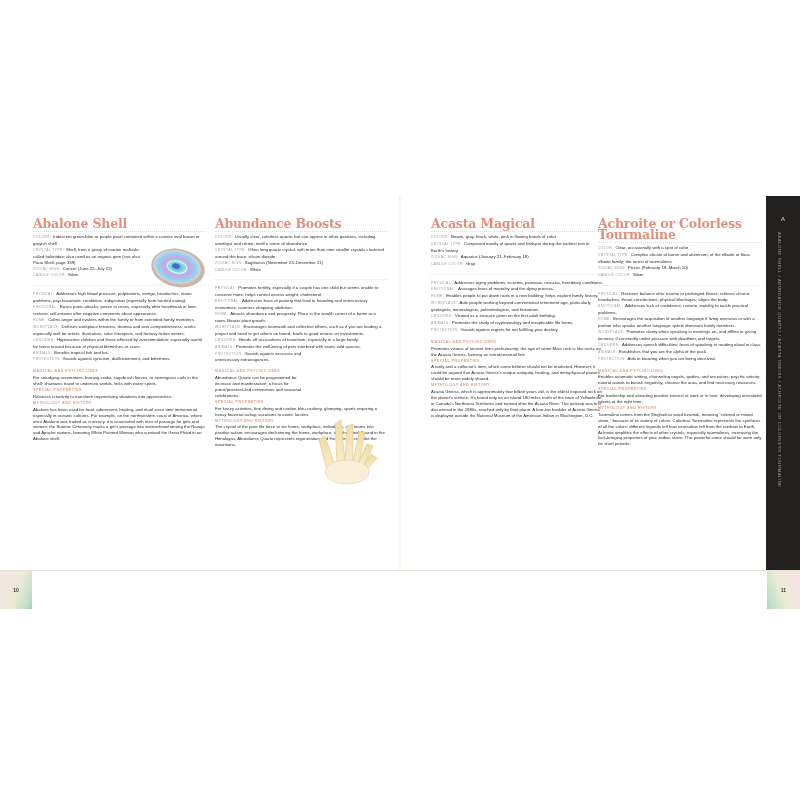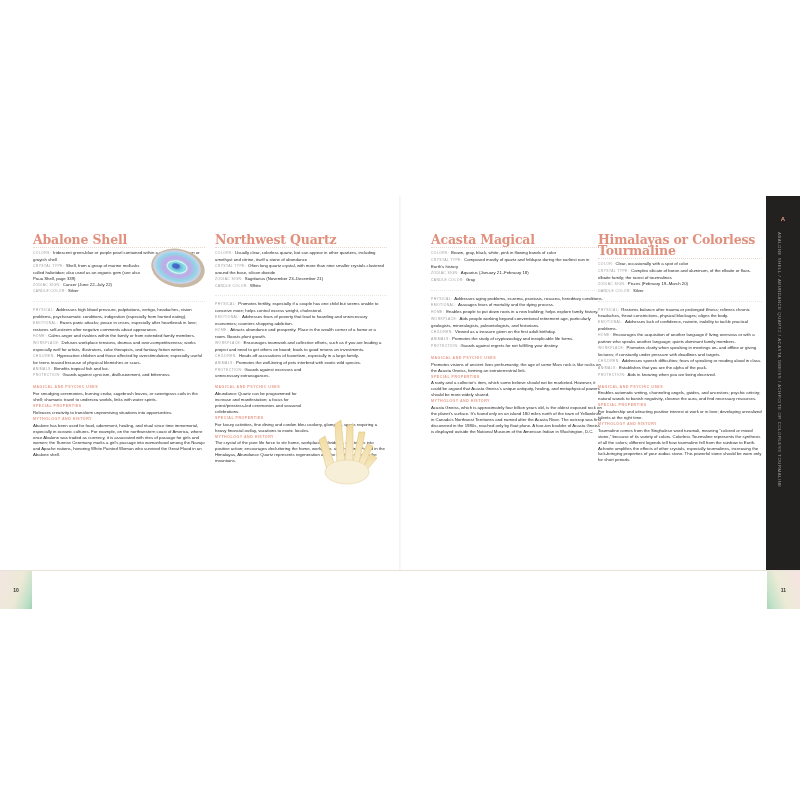--- a/index.html
+++ b/index.html
@@ -2,21 +2,21 @@
 <html><head>
 <meta charset="utf-8">
 <style>
   html, body { margin:0; padding:0; background:#ffffff; }
   body { width:800px; height:800px; position:relative; overflow:hidden; font-family:"Liberation Sans", sans-serif; color:#2a2a2a; }
   .spread { position:absolute; left:0; top:196px; width:800px; height:375px; background:#ffffff; }
   .gutter { position:absolute; left:399px; top:196px; width:2px; height:375px; background:linear-gradient(to right,#f4f1ec,#fbfaf7); }
   .bottom-rule { position:absolute; left:0; top:570px; width:800px; height:1px; background:#e8e2d8; }
   .col { position:absolute; top:218px; width:172px; font-size:4.3px; line-height:5.9px; }
   .col1 { left:33px; } .col2 { left:215px; } .col3 { left:431px; } .col4 { left:598px; width:164px; }
-  .title { font-family:"DejaVu Serif", serif; font-weight:bold; color:#e0907c; font-size:12.5px; line-height:11px; padding-bottom:2px; border-bottom:1px dotted #e8d8d0; margin-bottom:2px; letter-spacing:-0.2px;margin-top:16px; }
+  .title { font-family:"DejaVu Serif", serif; font-weight:bold; color:#e0907c; font-size:12.5px; line-height:11px; padding-bottom:2px; border-bottom:1px dotted #e8d8d0; margin-bottom:2px; letter-spacing:-0.2px; }
   .meta p, .props p { margin:0; }
   .lbl { font-size:3.4px; letter-spacing:0.4px; text-transform:uppercase; color:#9b9b9b; margin-right:2px; }
   .divider { border-top:1px dotted #ece6df; margin:6px 0 5px 0; }
   .sec { color:#e59c8a; font-weight:bold; font-size:3.6px; letter-spacing:0.5px; text-transform:uppercase; margin-top:1px; }
   .sec.first { margin-top:6px; }
   .body-text p { margin:0; }
   .narrow { width:96px; }
   .img-abalone { position:absolute; left:150px; top:246px; width:56px; height:44px; }
   .img-quartz { position:absolute; left:305px; top:418px; width:80px; height:70px; }
   .side-tab { position:absolute; left:766px; top:196px; width:34px; height:374px; background:#222120; }
@@ -75,21 +75,21 @@
       <stop offset="100%" stop-color="#d8d0ec"></stop>
     </radialGradient>
   </defs>
   <ellipse cx="28" cy="22" rx="27" ry="19" fill="#c7b9a3" transform="rotate(12 28 22)"></ellipse>
   <ellipse cx="27" cy="21" rx="24" ry="16.5" fill="url(#ab1)" transform="rotate(12 27 21)"></ellipse>
   <ellipse cx="27" cy="21" rx="10" ry="6" fill="none" stroke="#ffffff" stroke-width="1.2" opacity="0.7" transform="rotate(12 27 21)"></ellipse>
   <ellipse cx="26" cy="20" rx="4" ry="2.5" fill="#3a5bc6" opacity="0.8" transform="rotate(12 26 20)"></ellipse>
 </svg>
 
 <div class="col col2">
-  <div class="title">Northwest Quartz</div>
+  <div class="title">Abundance Boosts</div>
   <div class="meta">
     <p><span class="lbl">Colors:</span><span>Usually clear, colorless quartz, but can appear in other quartzes, including amethyst and citrine, itself a stone of abundance</span></p>
     <p><span class="lbl">Crystal type:</span><span>Often long quartz crystal, with more than nine smaller crystals clustered around the base, silicon dioxide</span></p>
     <p><span class="lbl">Zodiac sign:</span><span>Sagittarius (November 23–December 21)</span></p>
     <p><span class="lbl">Candle color:</span><span>White</span></p>
   </div>
   <div class="divider"></div>
   <div class="props">
     <p><span class="lbl">Physical:</span><span>Promotes fertility, especially if a couple has one child but seems unable to conceive more; helps control excess weight, cholesterol.</span></p>
     <p><span class="lbl">Emotional:</span><span>Addresses fears of poverty that lead to hoarding and unnecessary economies; counters shopping addiction.</span></p>
@@ -155,21 +155,21 @@
   <div class="body-text">
       <p>A rarity and a collector's item, which some believe should not be marketed. However, it could be argued that Acasta Gneiss's unique antiquity, healing, and metaphysical powers should be more widely shared.</p>
     </div>
   <div class="sec">Mythology and history</div>
   <div class="body-text">
       <p>Acasta Gneiss, which is approximately four billion years old, is the oldest exposed rock on the planet's surface. It's found only on an island 180 miles north of the town of Yellowknife in Canada's Northwest Territories and named after the Acasta River. The outcrop was first discovered in the 1980s, reached only by float plane. A four-ton boulder of Acasta Gneiss is displayed outside the National Museum of the American Indian in Washington, D.C.</p>
     </div>
 </div>
 
 <div class="col col4">
-  <div class="title">Himalayas or Colorless Tourmaline</div>
+  <div class="title">Achroite or Colorless Tourmaline</div>
   <div class="meta">
     <p><span class="lbl">Color:</span><span>Clear, occasionally with a spot of color</span></p>
     <p><span class="lbl">Crystal type:</span><span>Complex silicate of boron and aluminum, of the elbaite or fluor-elbaite family; the rarest of tourmalines</span></p>
     <p><span class="lbl">Zodiac sign:</span><span>Pisces (February 19–March 20)</span></p>
     <p><span class="lbl">Candle color:</span><span>Silver</span></p>
   </div>
   <div class="divider"></div>
   <div class="props">
     <p><span class="lbl">Physical:</span><span>Restores balance after trauma or prolonged illness; relieves chronic headaches, throat constrictions, physical blockages; aligns the body.</span></p>
     <p><span class="lbl">Emotional:</span><span>Addresses lack of confidence, naivete, inability to tackle practical problems.</span></p>

